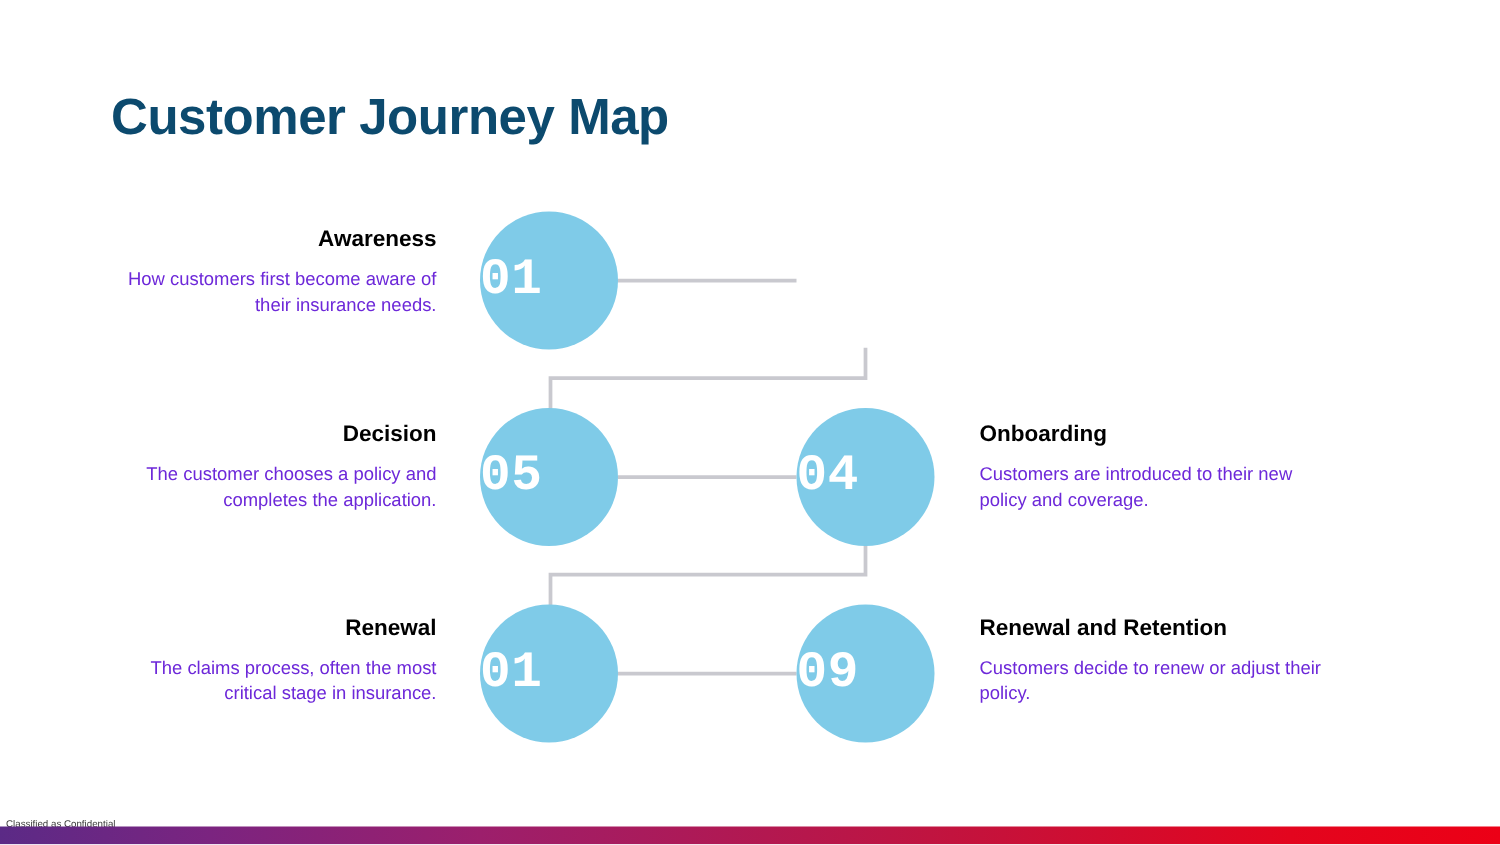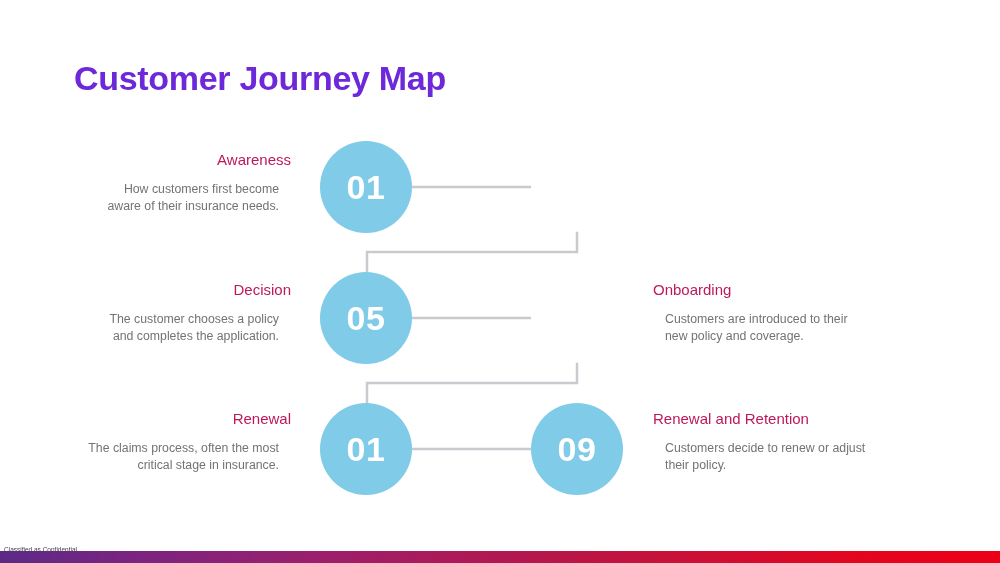--- a/index.html
+++ b/index.html
@@ -19,21 +19,21 @@
     overflow: hidden;
   }
 
   
   #page-title {
     position: absolute;
     left: 74px;
     top: 33px;
     font-size: 34px;
     font-weight: bold;
-    color: #6d28d9;
+    color: #0c4a6e;
     letter-spacing: -0.3px;
     line-height: 44px;
     white-space: nowrap;
   }
 
   
   #diagram {
     position: absolute;
     left: 0;
     top: 0;
@@ -50,21 +50,22 @@
 
   
   .node {
     position: absolute;
     width: 92px;
     height: 92px;
     border-radius: 50%;
     background: #7fcbe8;
     display: flex;
     align-items: center;
-    justify-content: center;
+    justify-content: flex-start;
+    font-family: Liberation Mono, monospace;
   }
   .node-number {
     color: #ffffff;
     font-size: 34px;
     font-weight: bold;
     letter-spacing: 0.5px;
     line-height: 34px;
   }
   .node.col-left  { left: 320px; }
   .node.col-right { left: 531px; }
@@ -85,30 +86,30 @@
     left: 653px;
     width: 228px;
     text-align: left;
   }
   .step-text.row-1 { top: 150px; }
   .step-text.row-2 { top: 280px; }
   .step-text.row-3 { top: 409px; }
 
   .step-title {
     font-size: 15px;
-    font-weight: normal;
-    color: #be185d;
+    font-weight: bold;
+    color: #000000;
     line-height: 19px;
     margin: 0 0 9px 0;
   }
   .step-desc {
     font-size: 12.3px;
-    color: #737373;
+    color: #6d28d9;
     line-height: 16.5px;
-    margin: 12px;
+    margin: 0;
   }
 
   
   #footer-note {
     position: absolute;
     left: 4px;
     top: 546px;
     font-size: 6.5px;
     color: #3b3b3b;
     line-height: 8px;
@@ -155,20 +156,23 @@
 
 
     <div class="node col-left row-2">
       <span class="node-number">05</span>
     </div>
     <div class="step-text side-left row-2">
       <p class="step-title">Decision</p>
       <p class="step-desc">The customer chooses a policy and completes the application.</p>
     </div>
 
+    <div class="node col-right row-2">
+      <span class="node-number">04</span>
+    </div>
     <div class="step-text side-right row-2">
       <p class="step-title">Onboarding</p>
       <p class="step-desc">Customers are introduced to their new policy and coverage.</p>
     </div>
 
     <div class="node col-left row-3">
       <span class="node-number">01</span>
     </div>
     <div class="step-text side-left row-3">
       <p class="step-title">Renewal</p>

